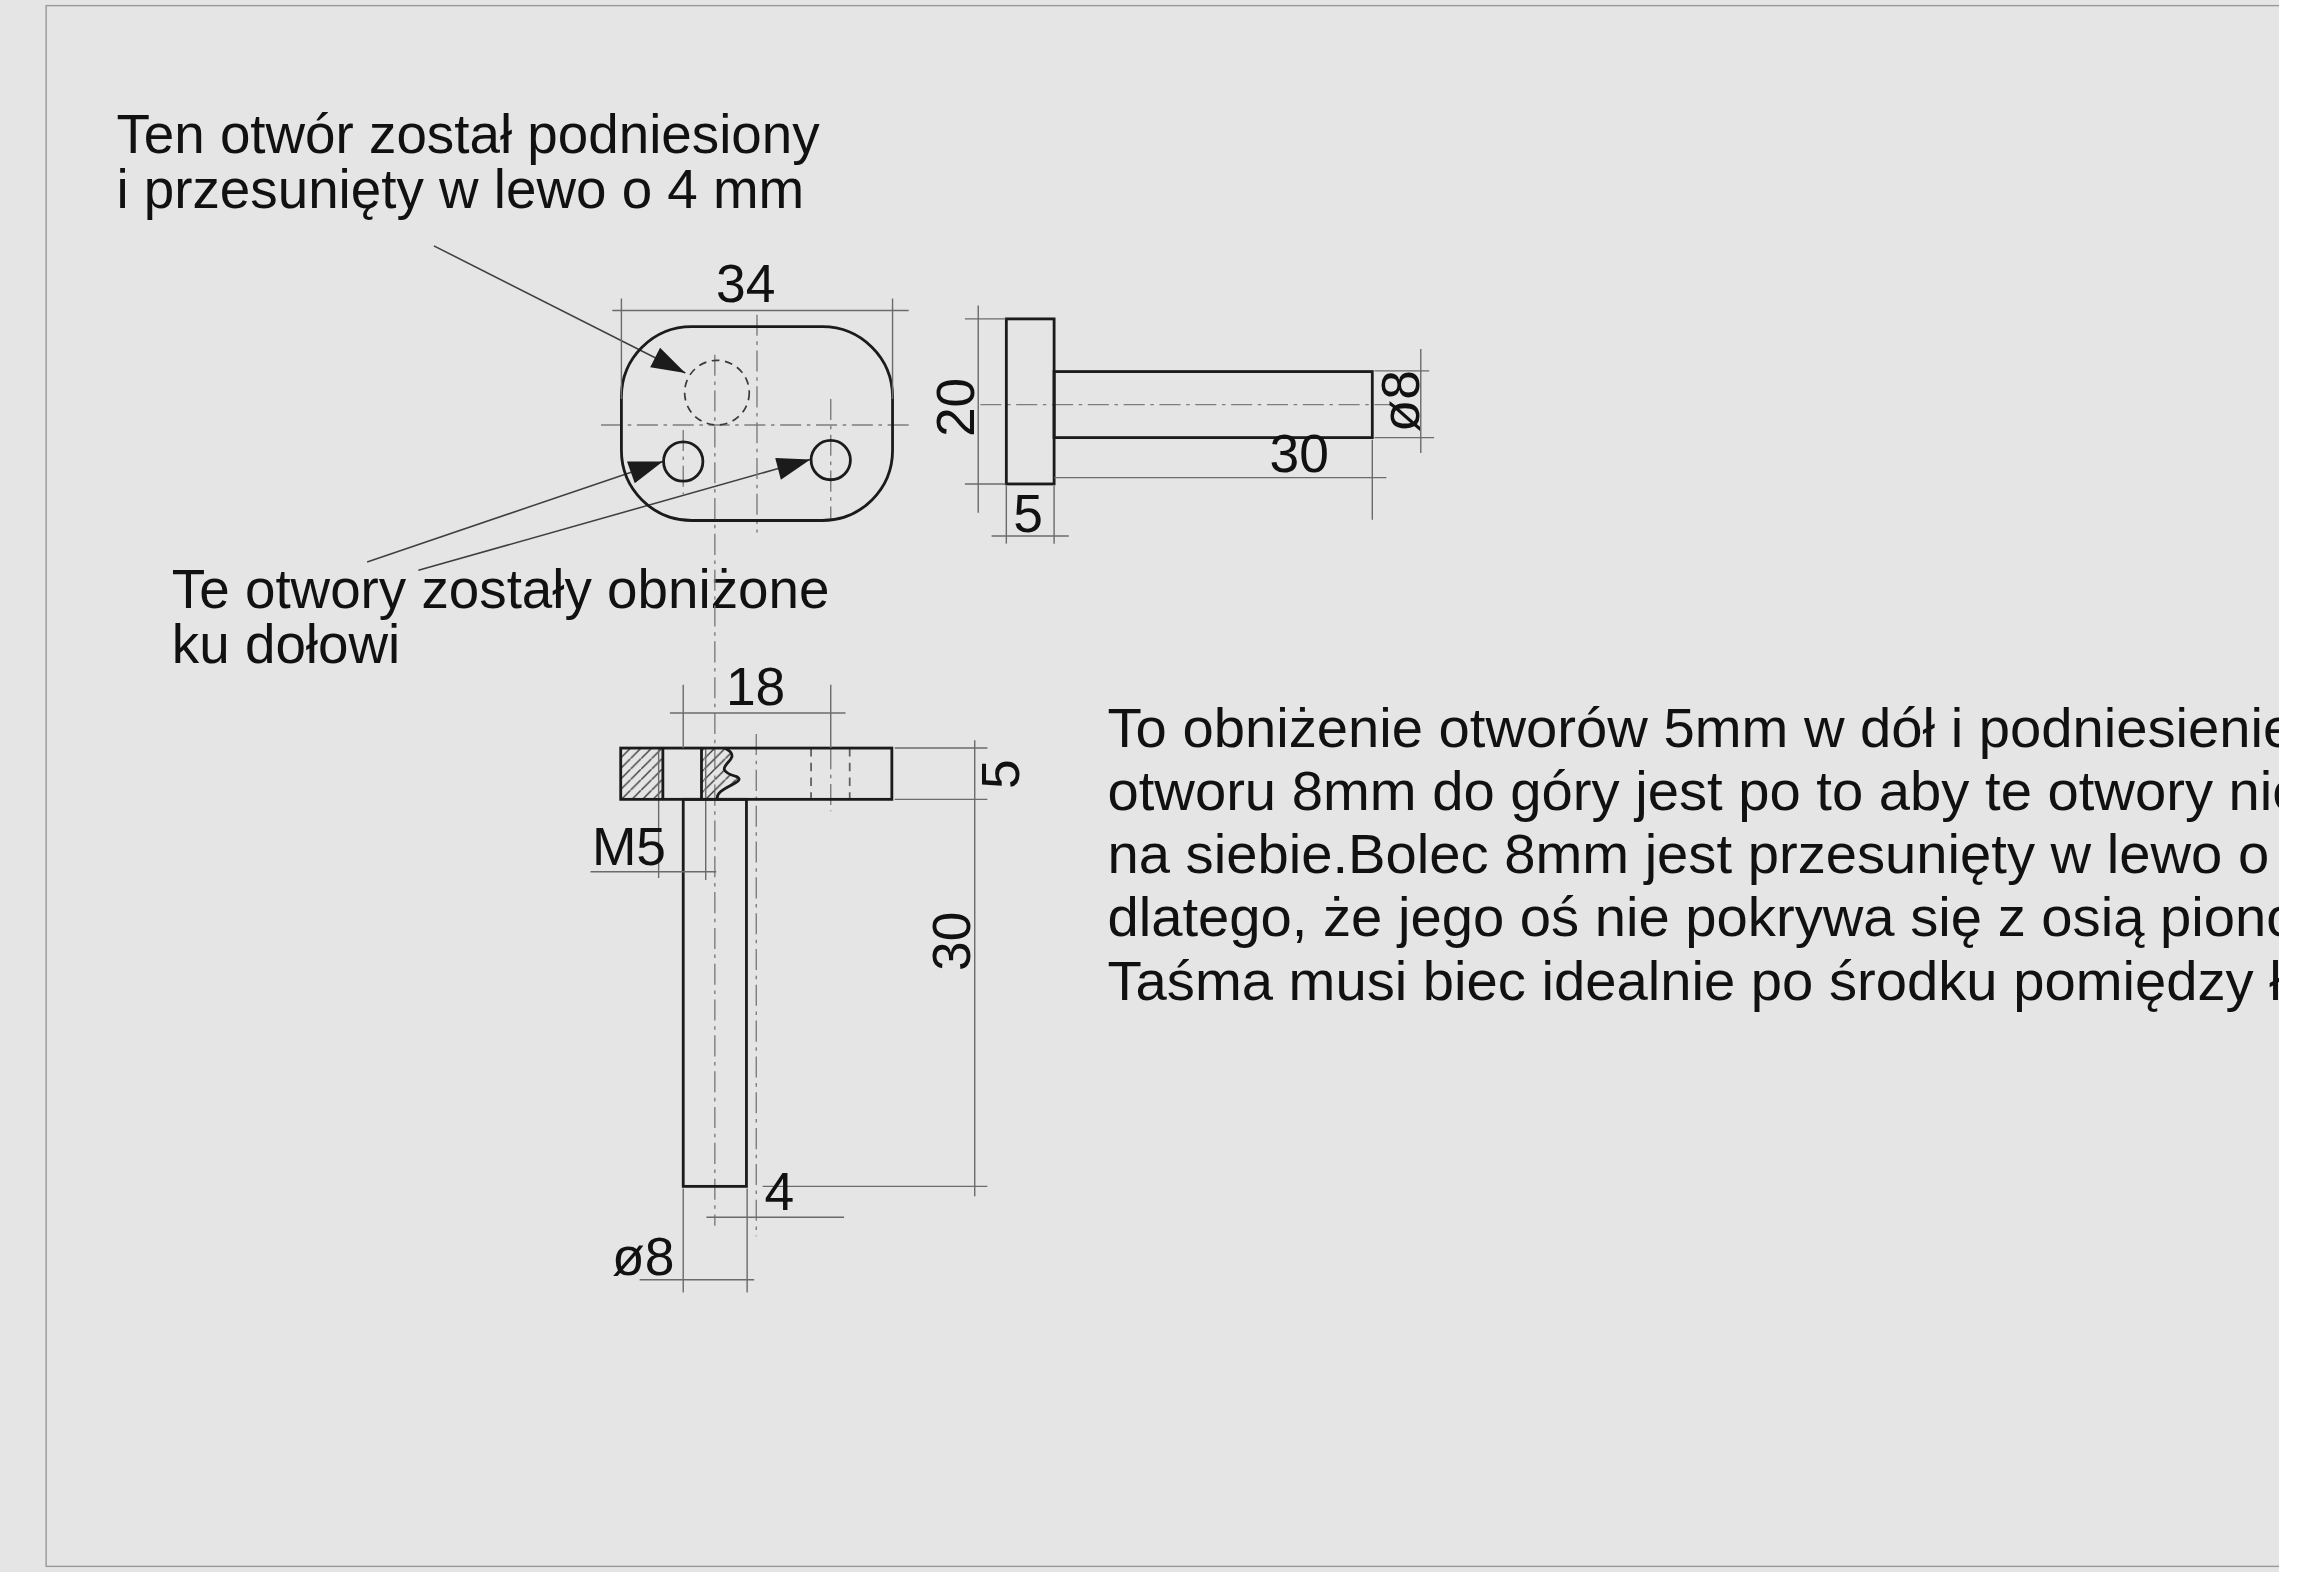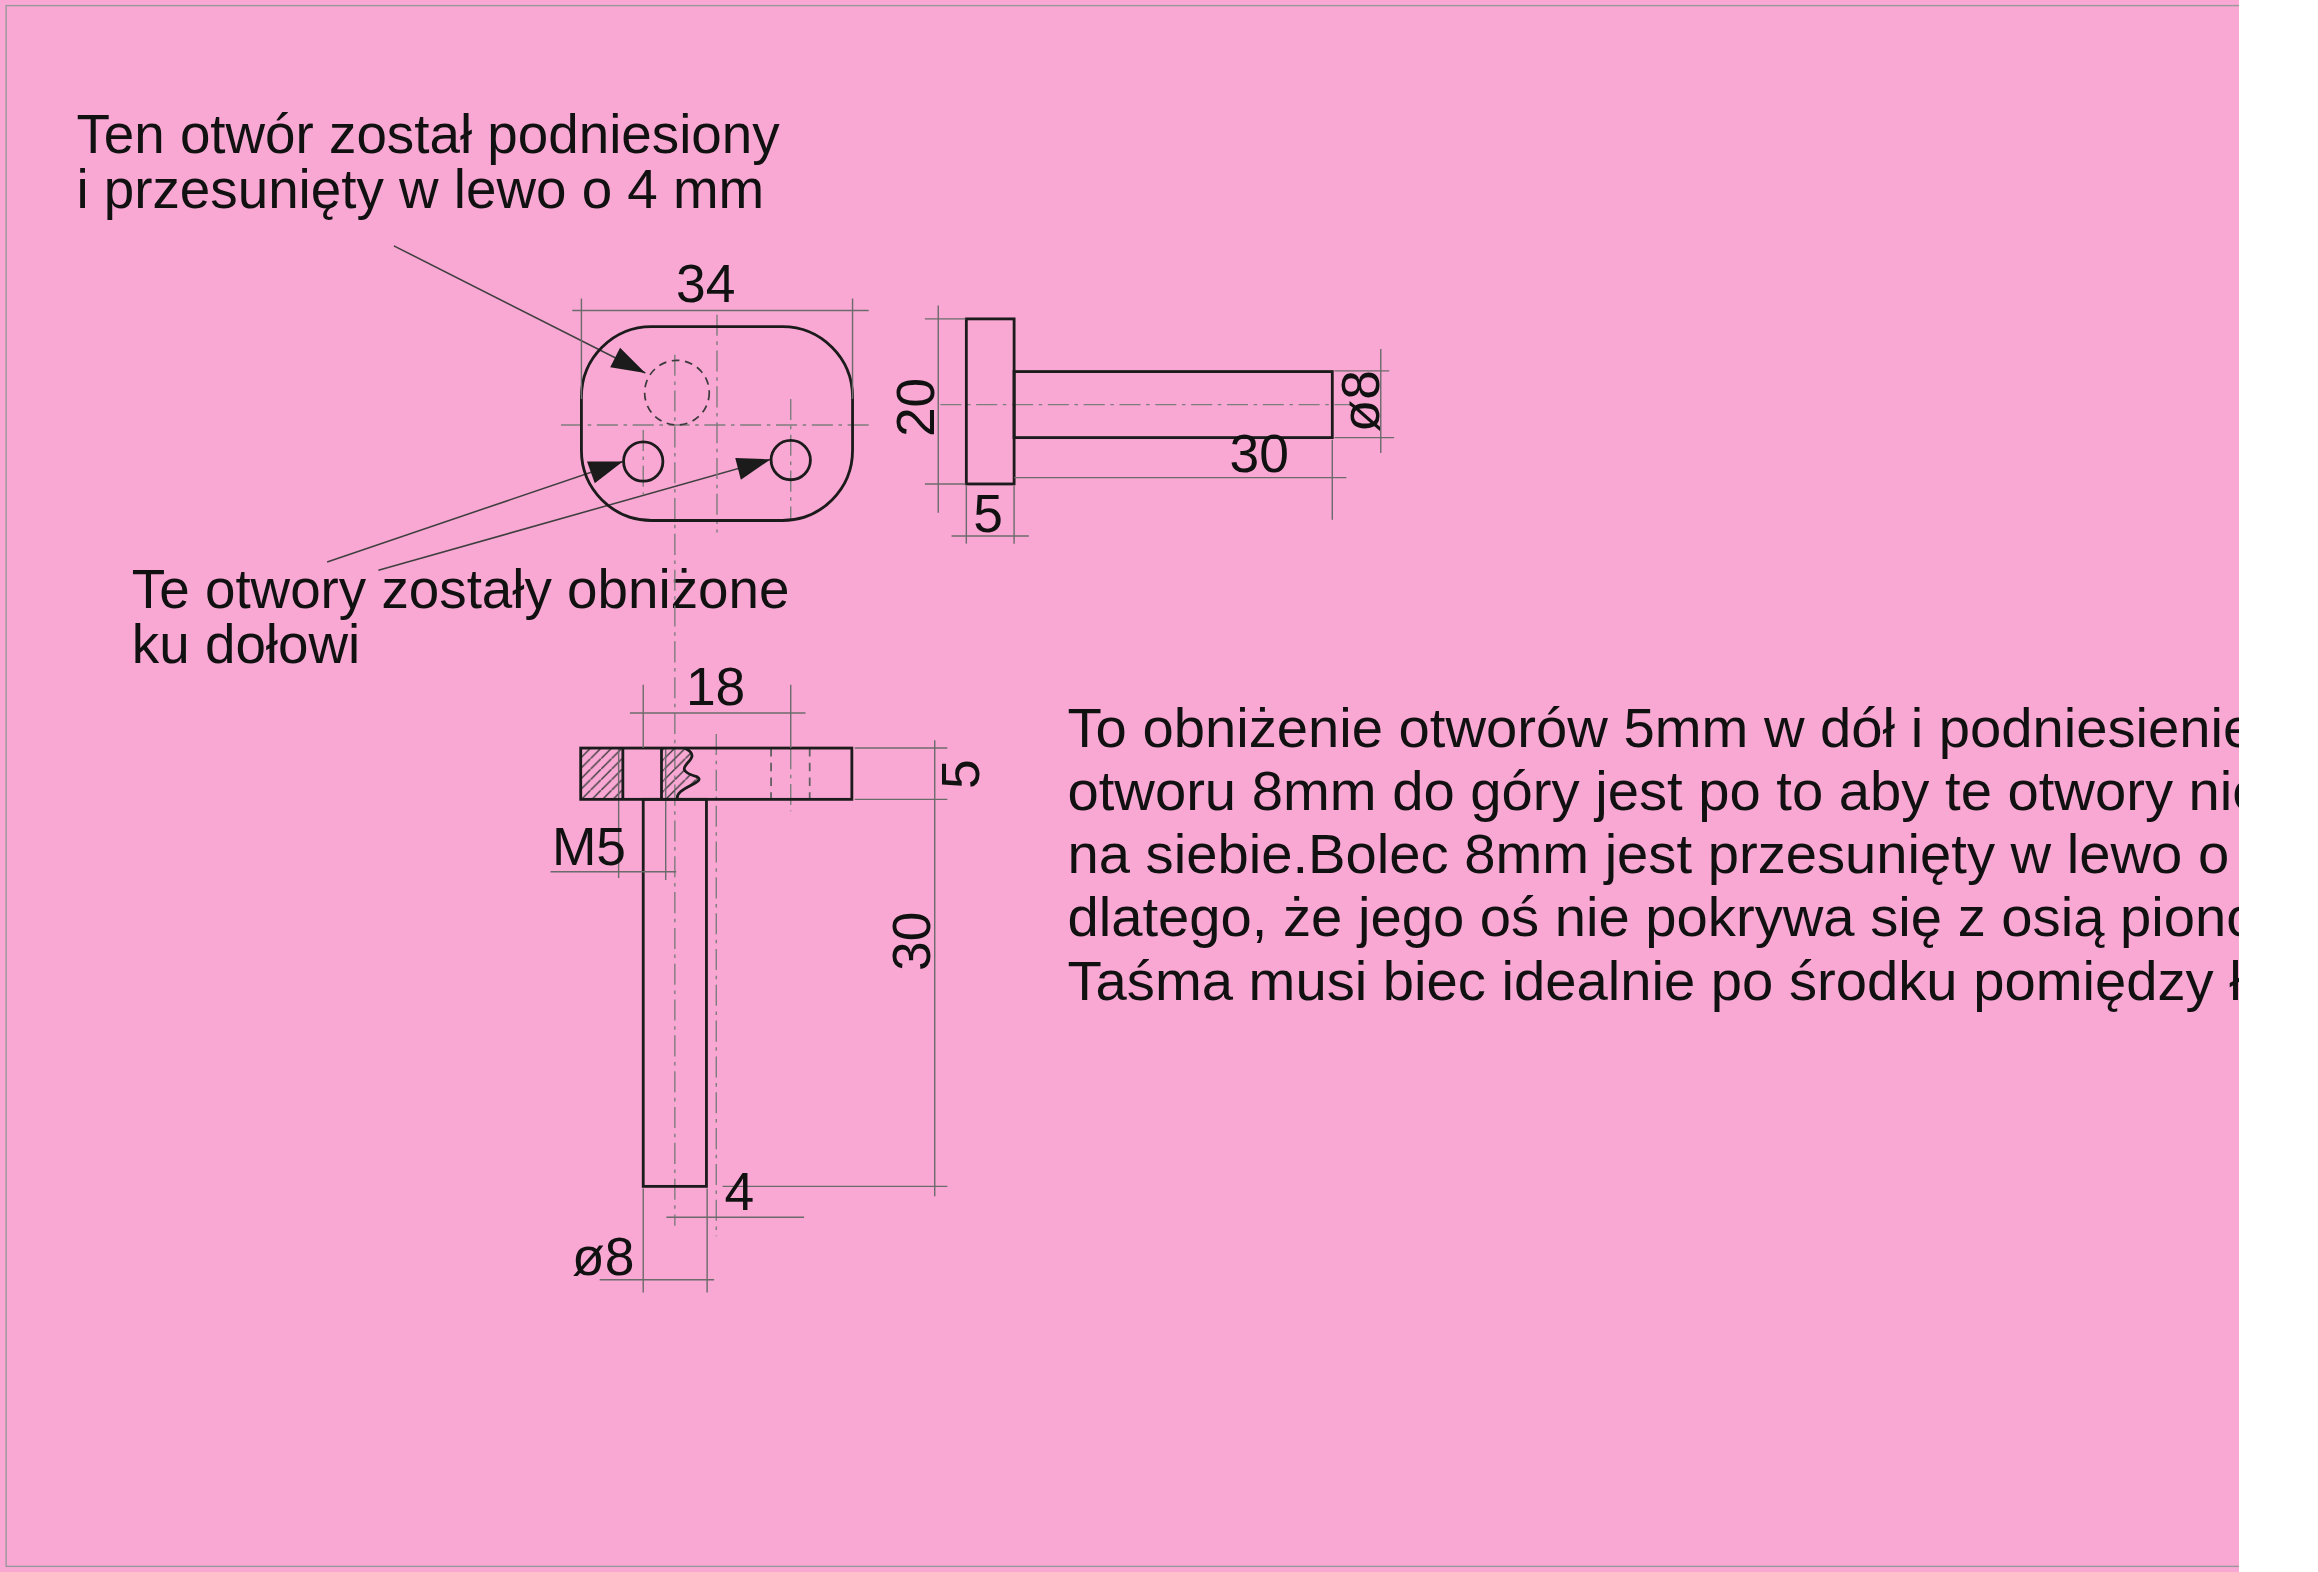--- a/index.html
+++ b/index.html
@@ -1,16 +1,16 @@
 <!DOCTYPE html>
 <html style="font-size:11.2px"><head>
 <meta charset="utf-8">
 <style>
   html,body{margin:0;padding:0;background:#fff;}
-  .stage{position:relative;width:2239px;height:1572px;background:#f9a8d4;overflow:hidden;}
+  .stage{position:relative;width:2239px;height:1572px;background:#e5e5e5;overflow:hidden;padding-left:40px;}
   svg{display:block;}
   text{font-family:"Liberation Sans","DejaVu Sans",sans-serif;fill:#111;}
   .ann{font-size:78px;}
   .par{font-size:80px;}
   .dim{font-size:76px;}
   .outline{stroke:#1b1b1b;stroke-width:4;fill:none;}
   .thin{stroke:#6b6b6b;stroke-width:2;fill:none;}
   .leader{stroke:#3f3f3f;stroke-width:2.2;fill:none;}
   .center{stroke:#7d7d7d;stroke-width:2;fill:none;stroke-dasharray:30 8 5 8;}
   .hidden{stroke:#5f5f5f;stroke-width:2.5;fill:none;stroke-dasharray:12 9;}

